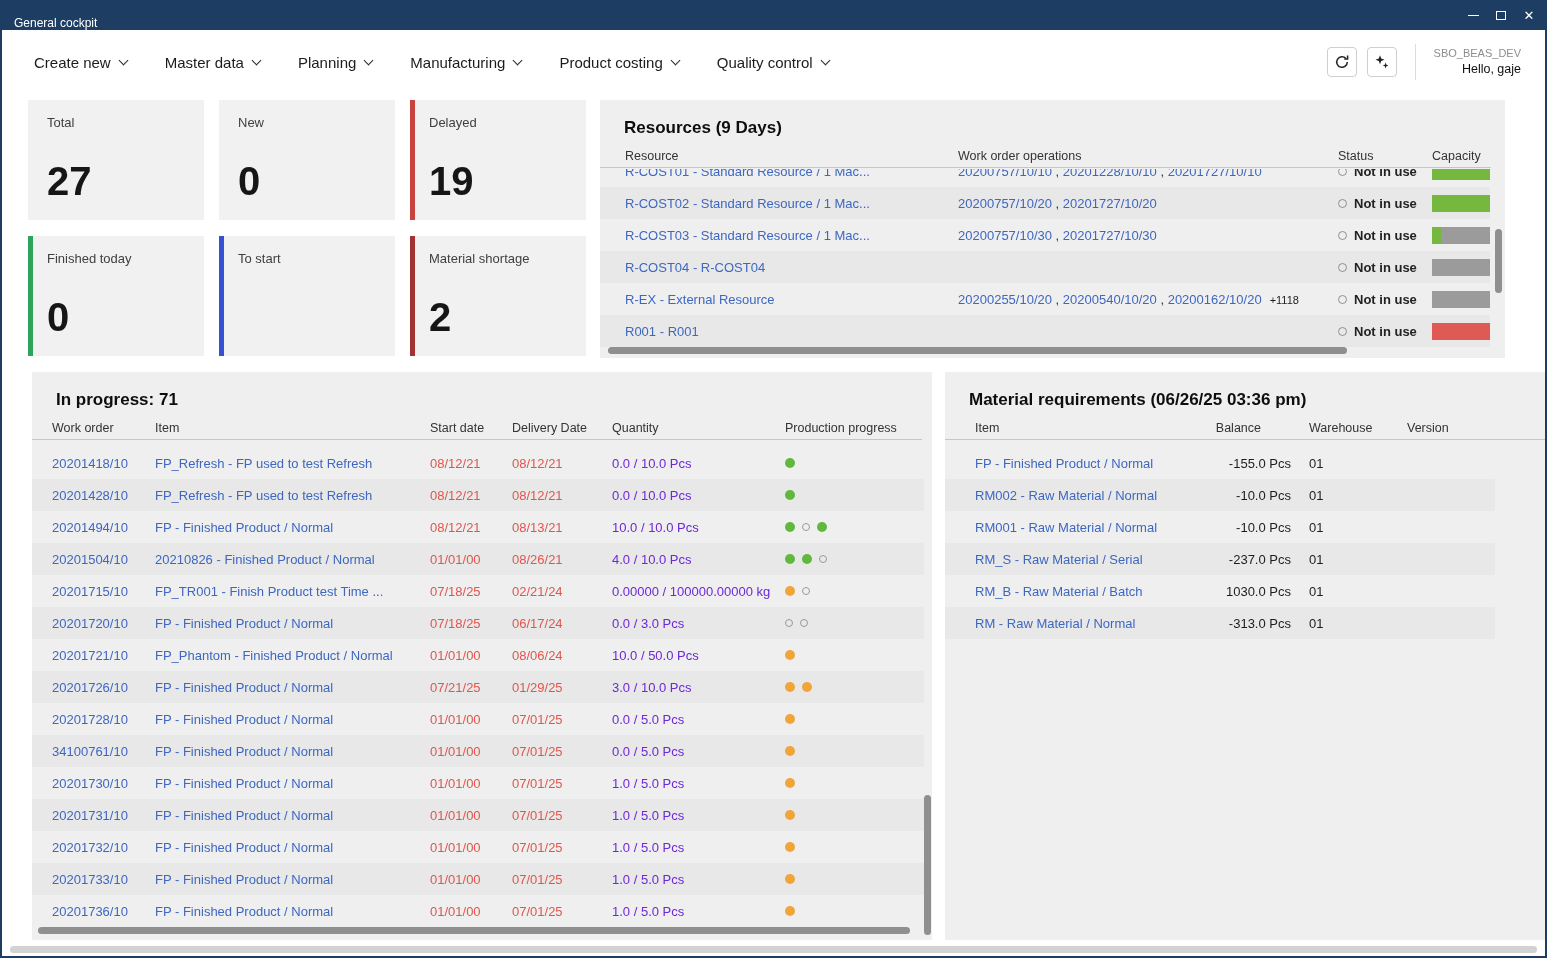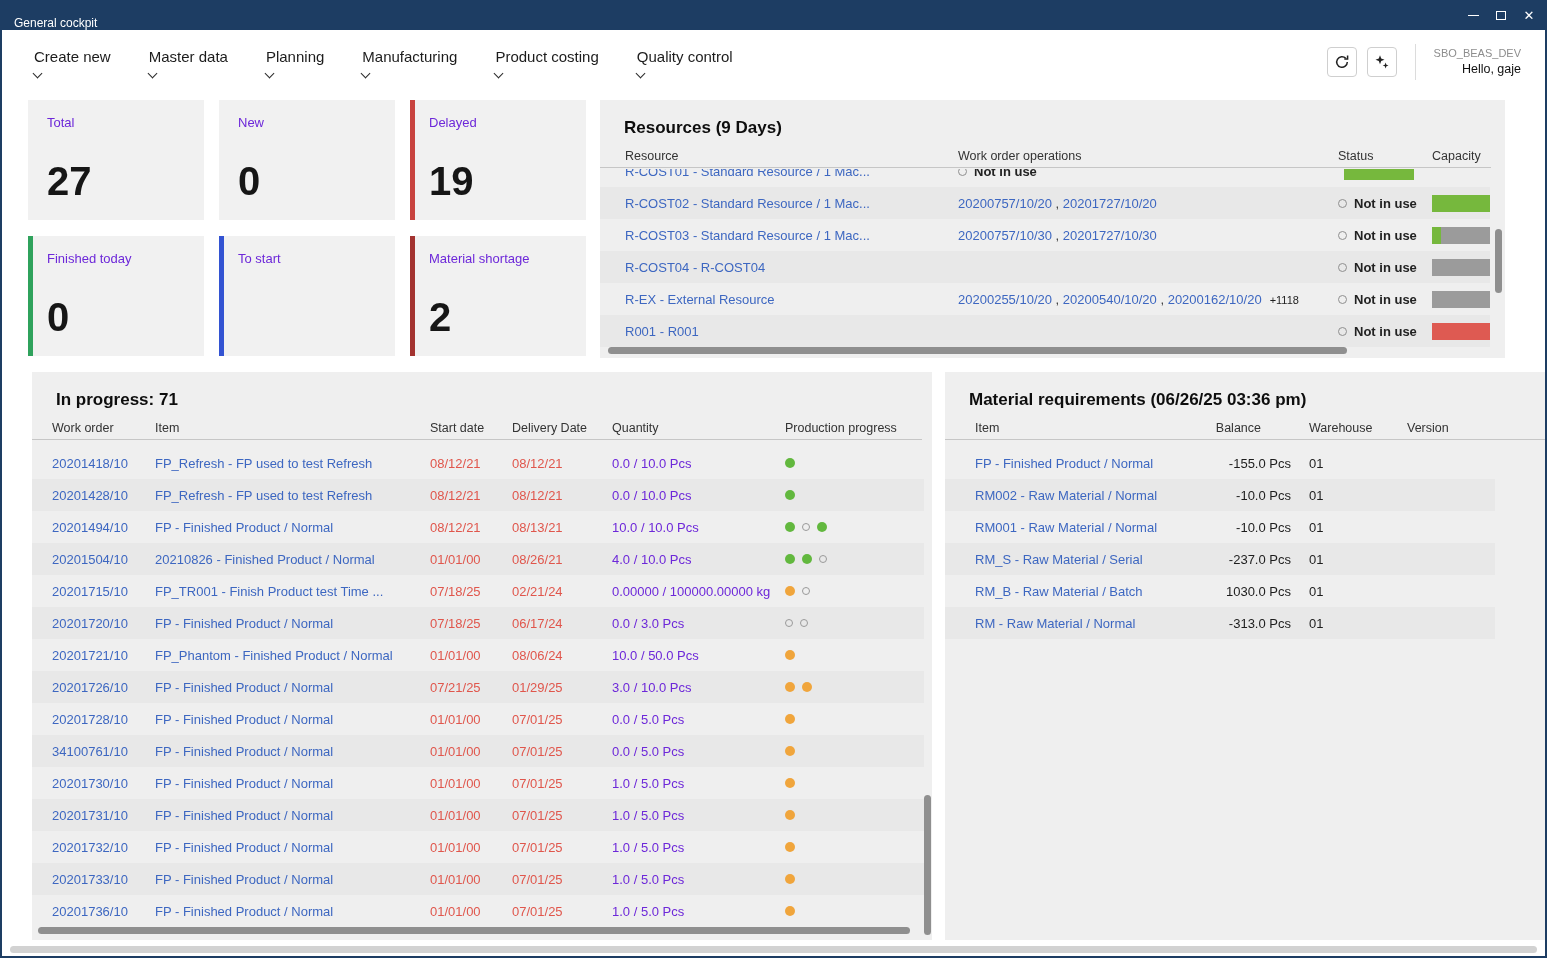--- a/index.html
+++ b/index.html
@@ -14,34 +14,34 @@
   .win-btn{width:28px;height:100%;display:flex;align-items:center;justify-content:center;color:#fff;cursor:pointer;}
   .min-glyph{display:block;width:11px;border-top:1.4px solid #fff;}
   .max-glyph{display:block;width:10px;height:9px;border:1.4px solid #fff;}
   .close-glyph{font-size:13px;line-height:1;}
 
   .content{position:absolute;left:2px;right:2px;top:30px;bottom:2px;background:#fff;overflow:hidden;}
 
   
   .menubar{position:absolute;left:0;right:0;top:0;height:64px;display:flex;align-items:center;padding:0 24px 0 32px;background:#fff;}
   .menu-items{display:flex;gap:38px;}
-  .menu-item{display:flex;align-items:flex-start;gap:9px;font-size:15px;color:#1c1c1c;cursor:pointer;flex-direction:column;}
+  .menu-item{display:flex;align-items:center;gap:9px;font-size:15px;color:#1c1c1c;cursor:pointer;}
   .chev{width:7px;height:7px;border-right:1.7px solid #2b2b2b;border-bottom:1.7px solid #2b2b2b;transform:rotate(45deg);margin-top:-4px;}
   .menubar-right{margin-left:auto;display:flex;align-items:center;gap:10px;}
   .icon-btn{width:30px;height:30px;border:1px solid #cfcfcf;border-radius:4px;background:#fff;display:flex;align-items:center;justify-content:center;cursor:pointer;}
   .vdiv{width:1px;height:36px;background:#dcdcdc;margin:0 8px;}
   .user-info{text-align:right;line-height:1.35;}
   .user-system{font-size:11px;color:#8d8d8d;}
   .user-greeting{font-size:12.5px;color:#101010;}
 
   
   .kpi-grid{position:absolute;left:26px;top:70px;display:grid;grid-template-columns:repeat(3,176px);grid-auto-rows:120px;gap:16px 15px;}
   .kpi-card{position:relative;background:#f1f1f1;padding:15px 16px 16px 19px;display:flex;flex-direction:column;justify-content:space-between;cursor:pointer;}
   .kpi-accent{position:absolute;left:0;top:0;bottom:0;width:5px;background:transparent;}
-  .kpi-label{font-size:13px;color:#6d28d9;}
+  .kpi-label{font-size:13px;color:#404040;}
   .kpi-value{font-size:40px;font-weight:700;color:#161616;}
 
   
   .panel{position:absolute;background:#efefef;}
   .panel-title{font-size:17px;font-weight:700;color:#0e0e0e;position:absolute;left:24px;top:18px;}
 
   .h{font-size:12.5px;color:#333;white-space:nowrap;}
   .link{color:#3d67c1;font-size:13px;cursor:pointer;text-decoration:none;}
   .nowrap{white-space:nowrap;overflow:hidden;}
   .red{color:#e0564c;font-size:13px;}
@@ -206,20 +206,21 @@
       <div class="res-header res-grid">
         <span class="h">Resource</span>
         <span class="h">Work order operations</span>
         <span class="h">Status</span>
         <span class="h" style="padding-left:6px;">Capacity</span>
       </div>
       <div class="res-viewport">
         <div class="res-rows" id="res-rows">
             <div class="res-row res-grid">
               <span class="link nowrap">R-COST01 - Standard Resource / 1 Mac...</span>
+              <div class="ops nowrap"><span class="link">20200757/10/10</span><span class="sep"> , </span><span class="link">20201228/10/10</span><span class="sep"> , </span><span class="link">20201727/10/10</span></div>
               <div class="status-cell">
                 <span class="ocircle"></span>
                 <span>Not in use</span>
               </div>
               <div class="cap-cell">
                 <div class="cap-bar">
                   <div class="cap-seg" style="width: 100%; background: rgb(118, 184, 61);"></div>
                 </div>
               </div>
             </div>

